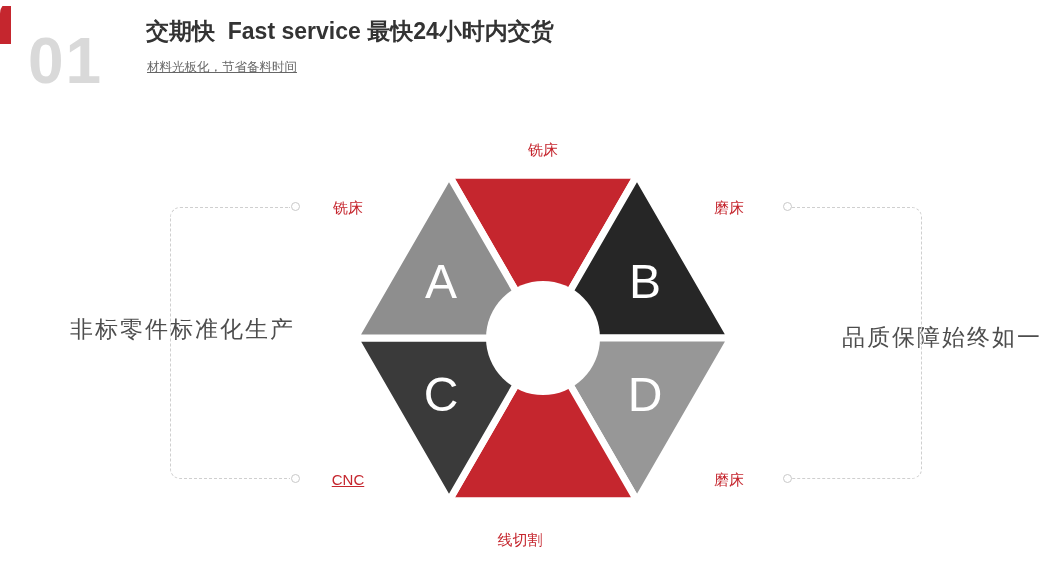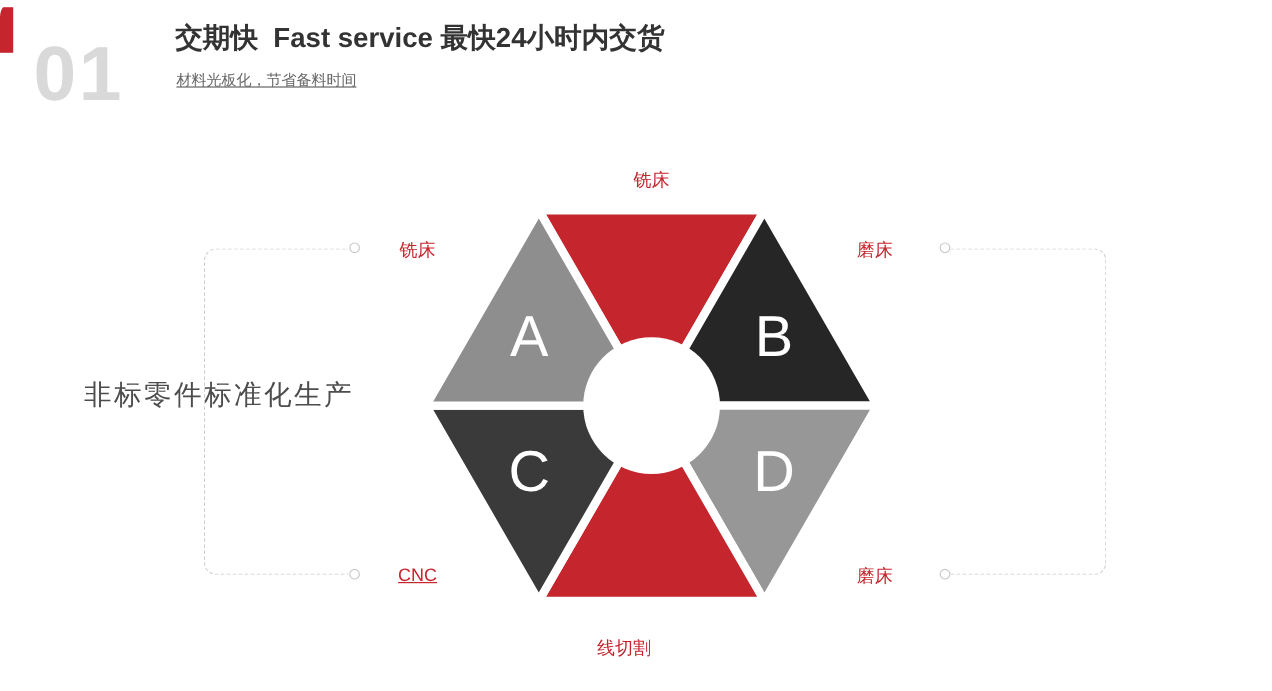--- a/index.html
+++ b/index.html
@@ -56,20 +56,21 @@
 
   <div class="abs index">01</div>
 
   <div class="abs title">交期快  Fast service 最快24小时内交货</div>
 
   <div class="abs bullets">
     <div class="bullet">材料光板化，节省备料时间</div>
   </div>
 
   <div class="abs caption caption-left">非标零件标准化生产</div>
+  <div class="abs caption caption-right">品质保障始终如一</div>
 
   <div class="abs bracket bracket-left"></div>
   <div class="abs bracket bracket-right"></div>
 
   <div class="abs dot" style="left:291px; top:202px;"></div>
   <div class="abs dot" style="left:291px; top:474px;"></div>
   <div class="abs dot" style="left:783px; top:202px;"></div>
   <div class="abs dot" style="left:783px; top:474px;"></div>
 
   <div class="abs seg-label" style="left:503px; top:141px;">铣床</div>

